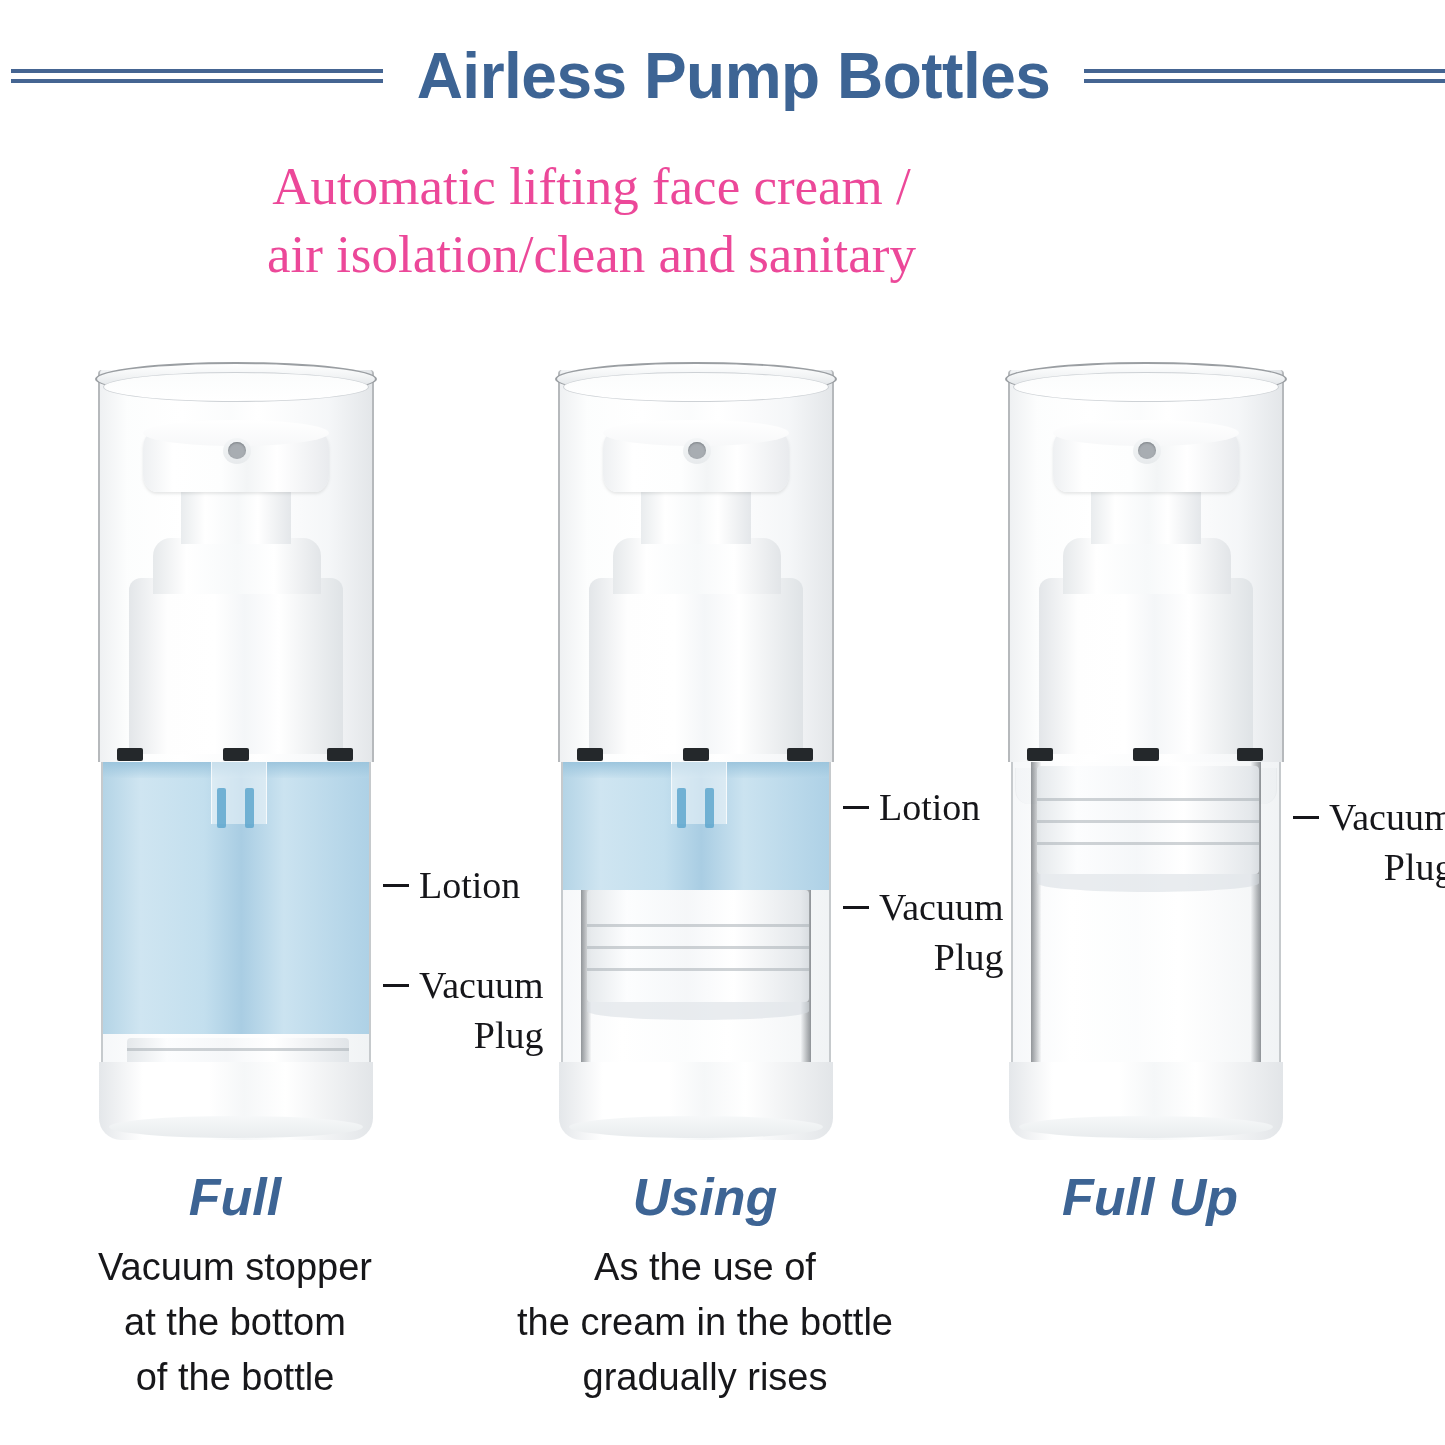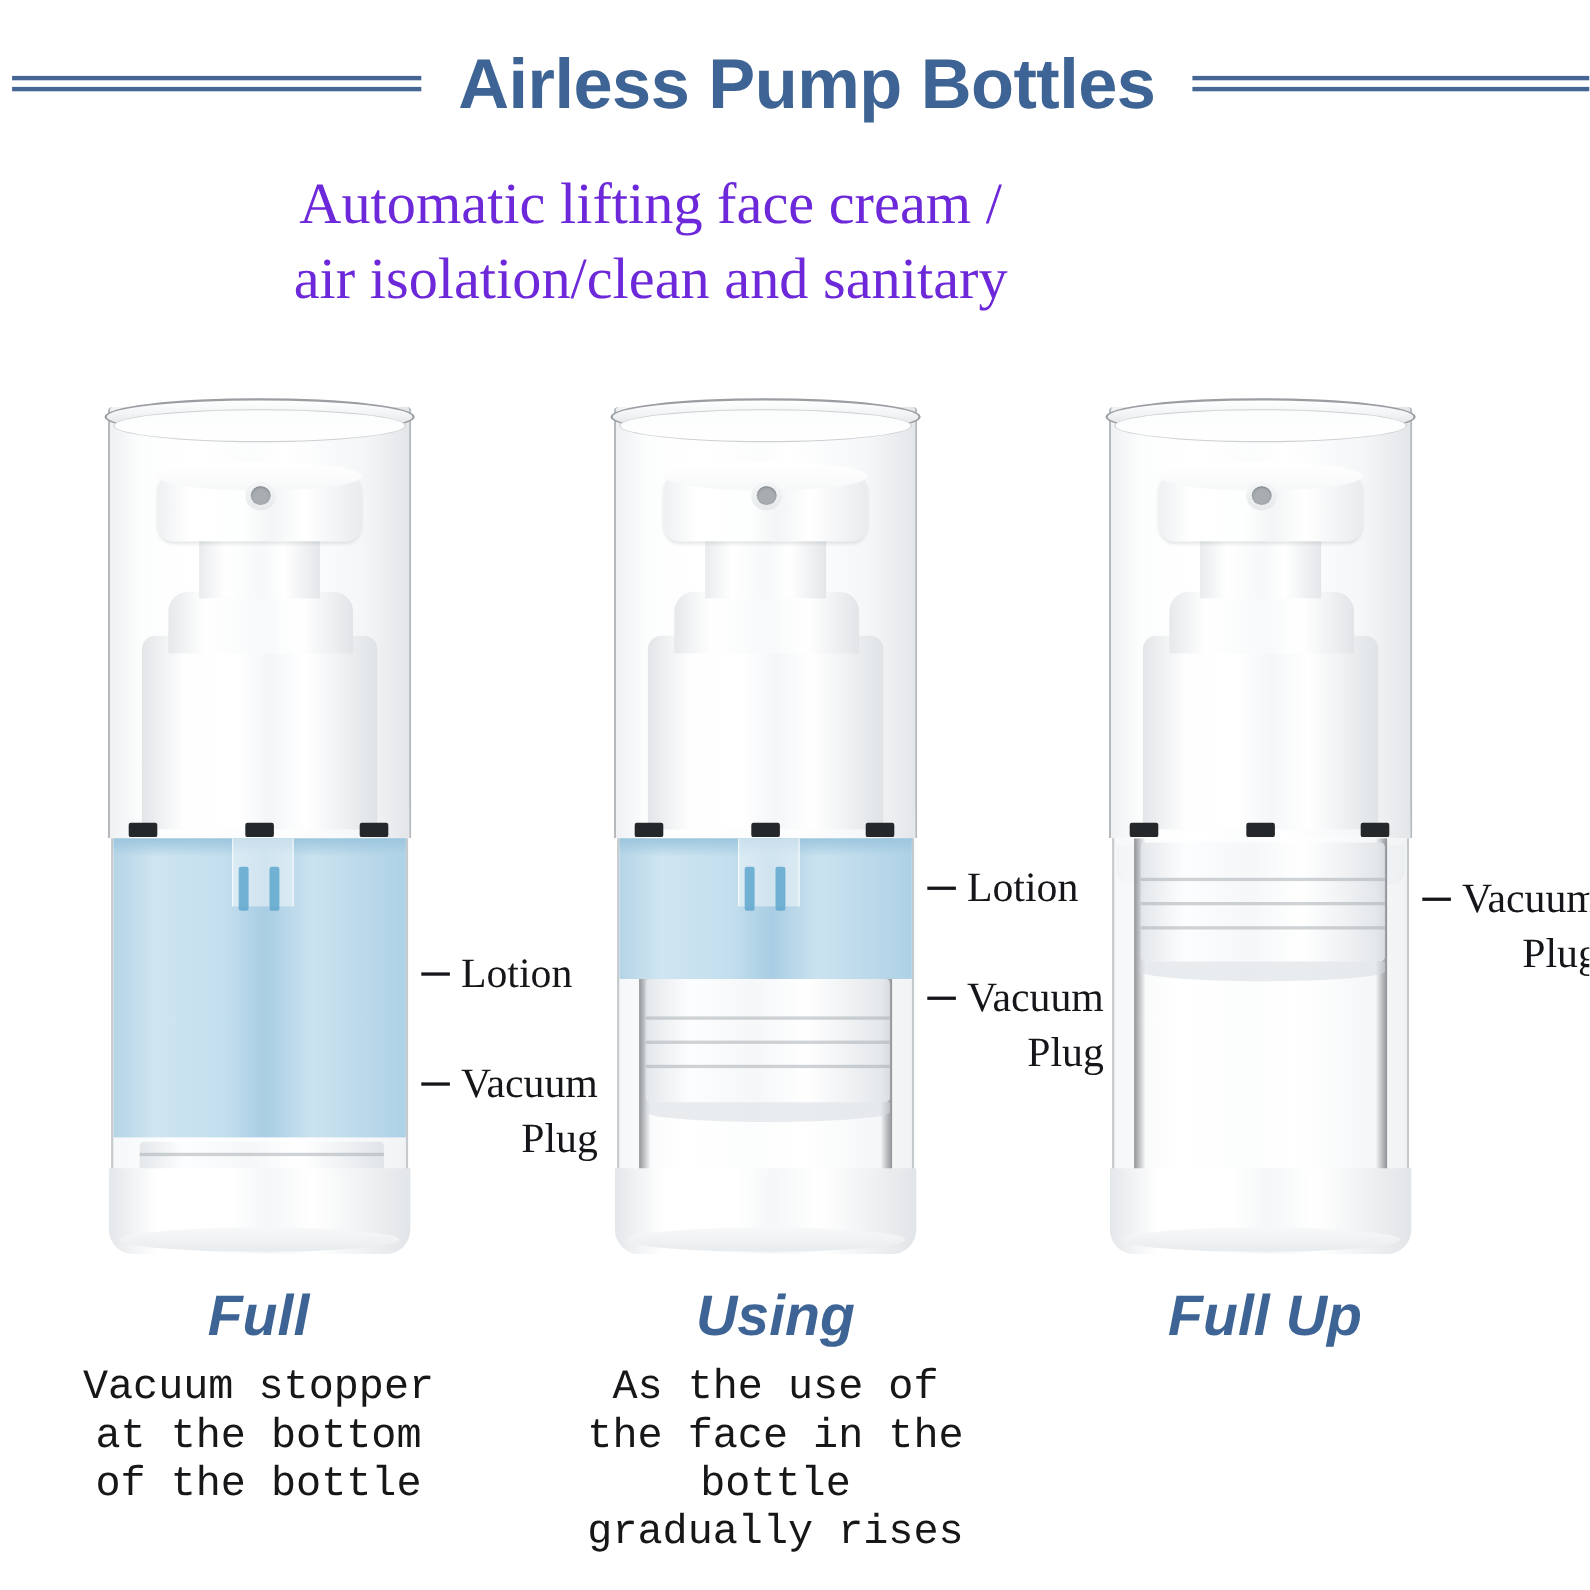--- a/index.html
+++ b/index.html
@@ -65,21 +65,21 @@
 
   #subtitle {
     position: absolute;
     left: 0;
     top: 152px;
     width: 1183px;
     text-align: center;
     font-family: "Liberation Serif", "DejaVu Serif", serif;
     font-size: 53px;
     line-height: 68px;
-    color: #6d28d9;
+    color: #ec4899;
     white-space: pre-line;
   }
 
   
   #stage {
     position: absolute;
     left: 0;
     top: 0;
     width: 1445px;
     height: 1445px;
@@ -387,23 +387,23 @@
   .caption-head {
     font-family: "Liberation Sans", "DejaVu Sans", sans-serif;
     font-weight: bold;
     font-size: 52px;
     line-height: 62px;
     color: #3d6494;
     font-style: italic;
   }
   .caption-text {
     margin-top: 12px;
-    font-family: Liberation Mono, monospace;
+    font-family: Liberation Sans, sans-serif;
     font-size: 38px;
-    line-height: 44px;
+    line-height: 55px;
     color: #17171a;
     white-space: pre-line;
   }
 </style>
 </head>
 <body>
 
 <div id="page">
 
   <div id="header">
@@ -561,21 +561,21 @@
     <div class="caption-block" style="left:15px;">
       <div class="caption-head">Full</div>
       <div class="caption-text">Vacuum stopper
 at the bottom
 of the bottle</div>
     </div>
 
     <div class="caption-block" style="left:485px;">
       <div class="caption-head">Using</div>
       <div class="caption-text">As the use of
-the face in the bottle
+the cream in the bottle
 gradually rises</div>
     </div>
 
     <div class="caption-block" style="left:930px;">
       <div class="caption-head">Full Up</div>
     </div>
 
   </div>
 </div>
 

